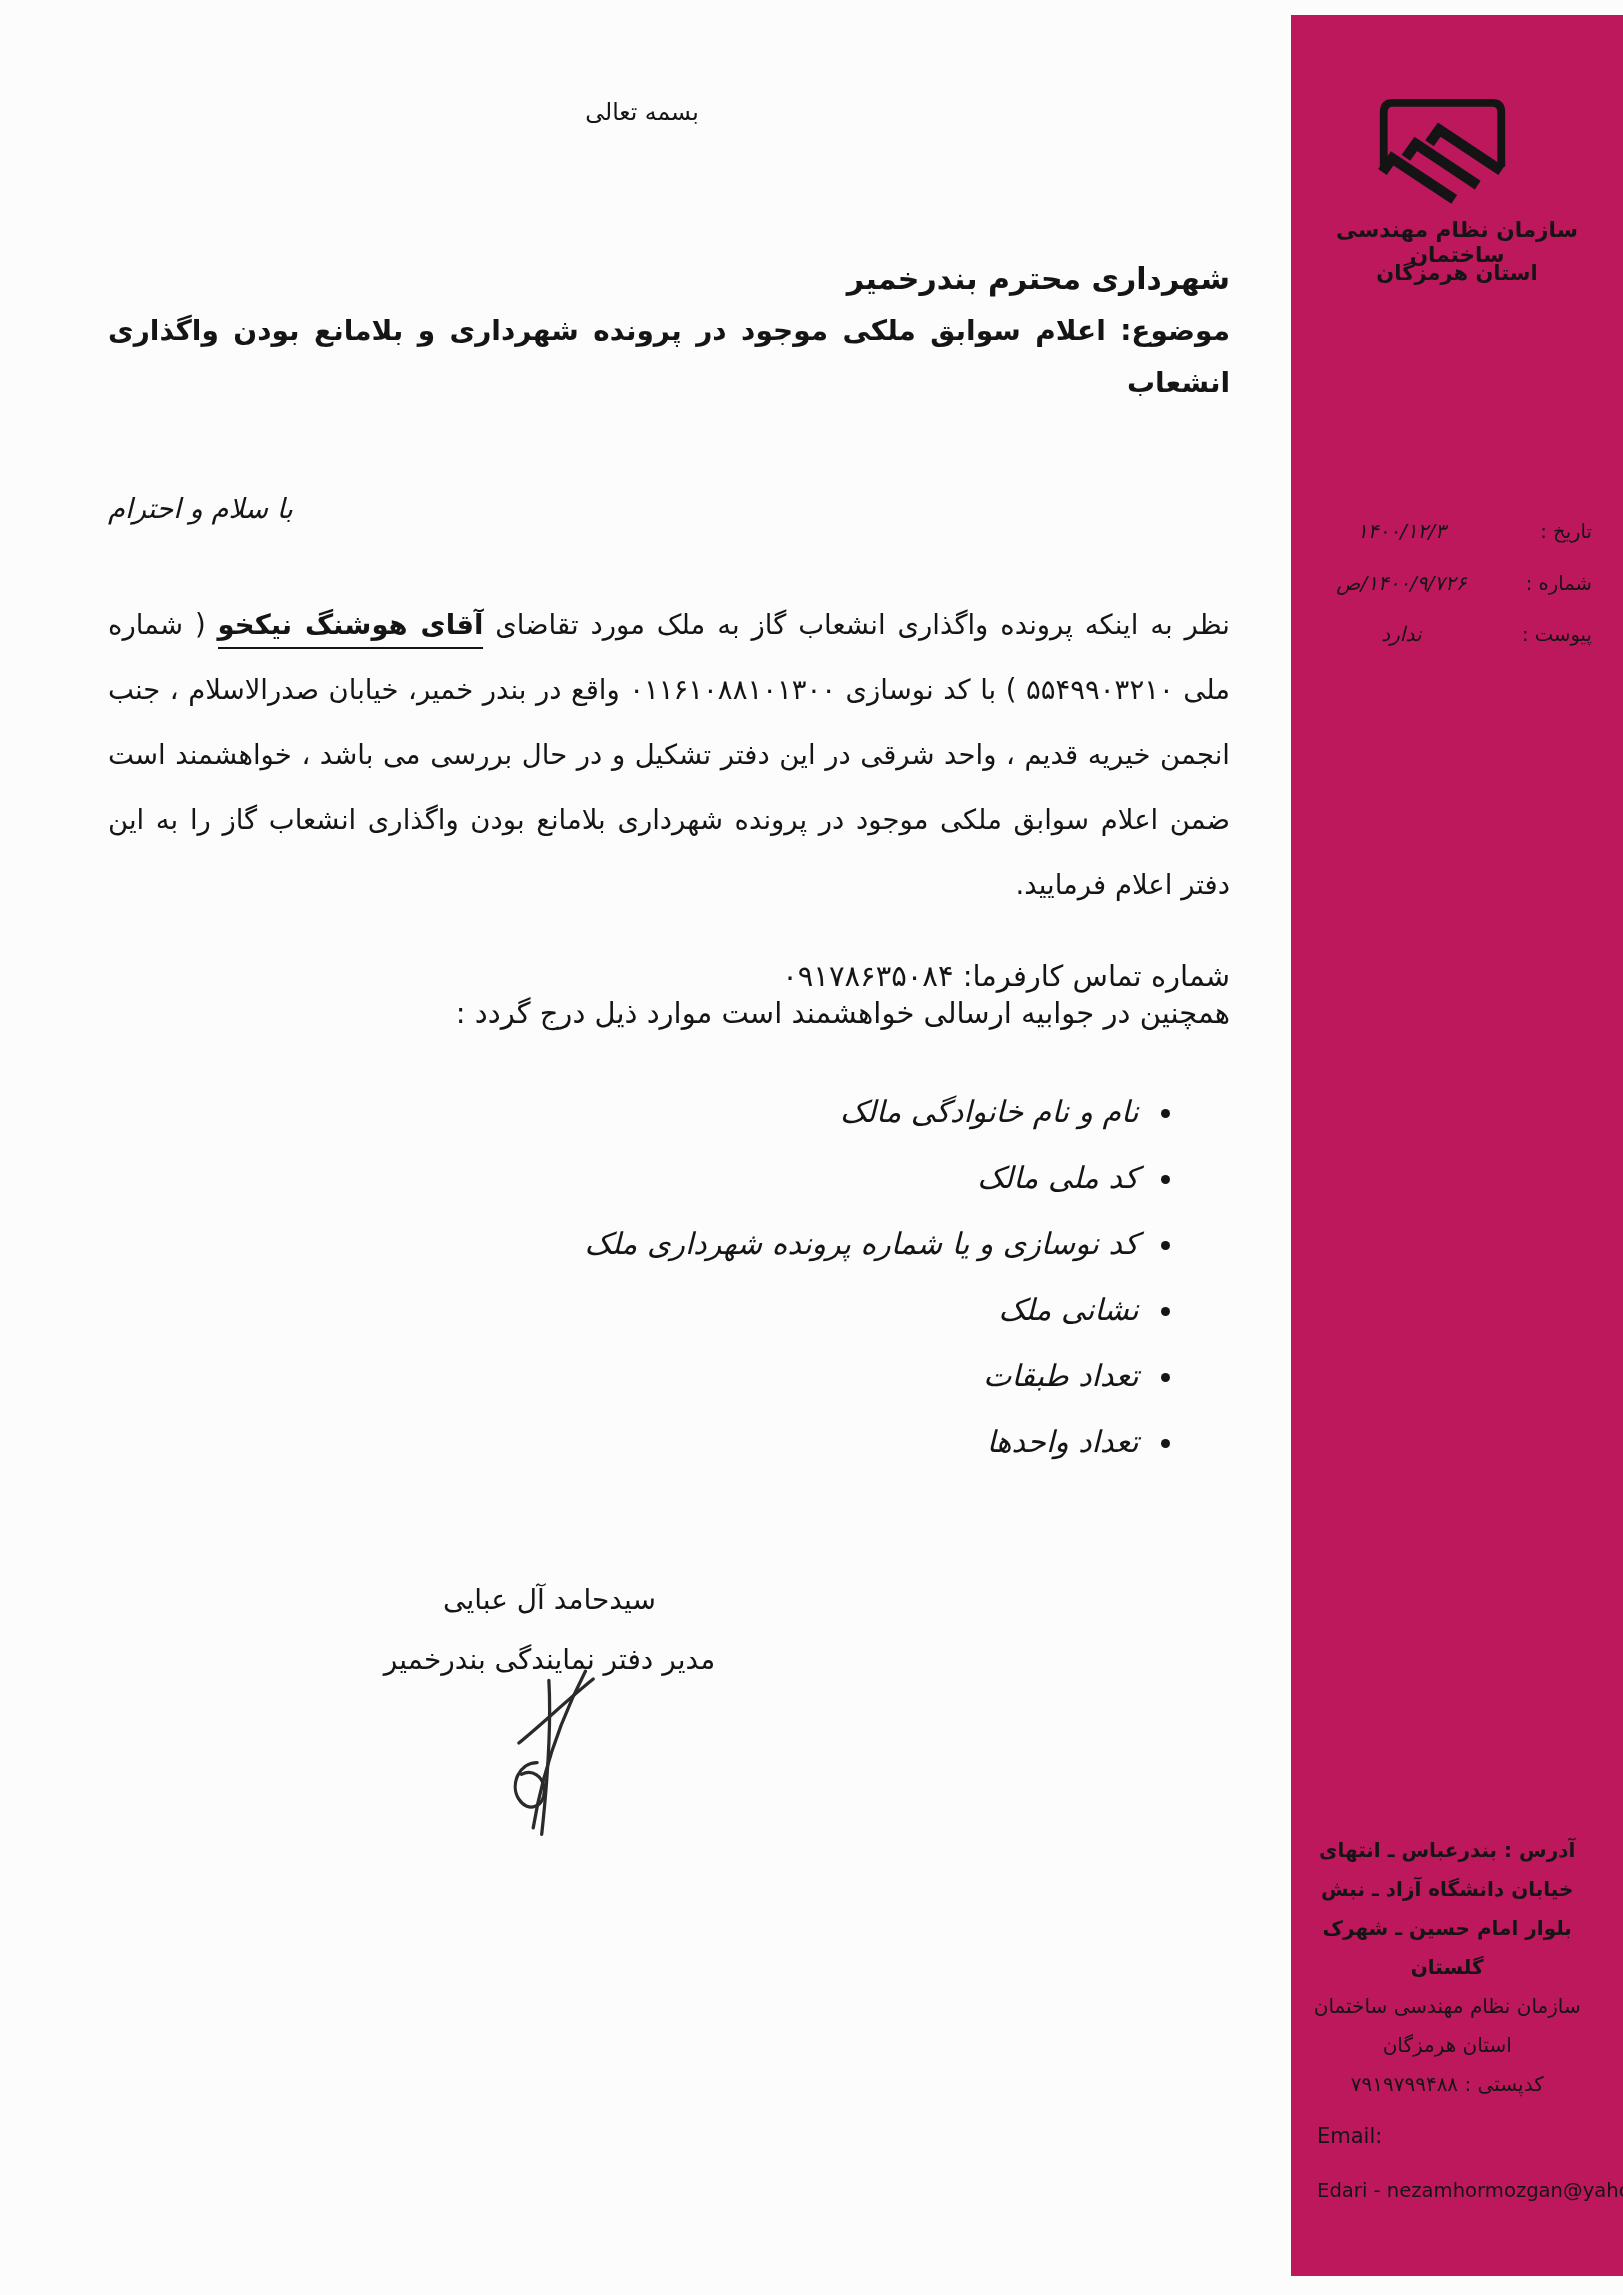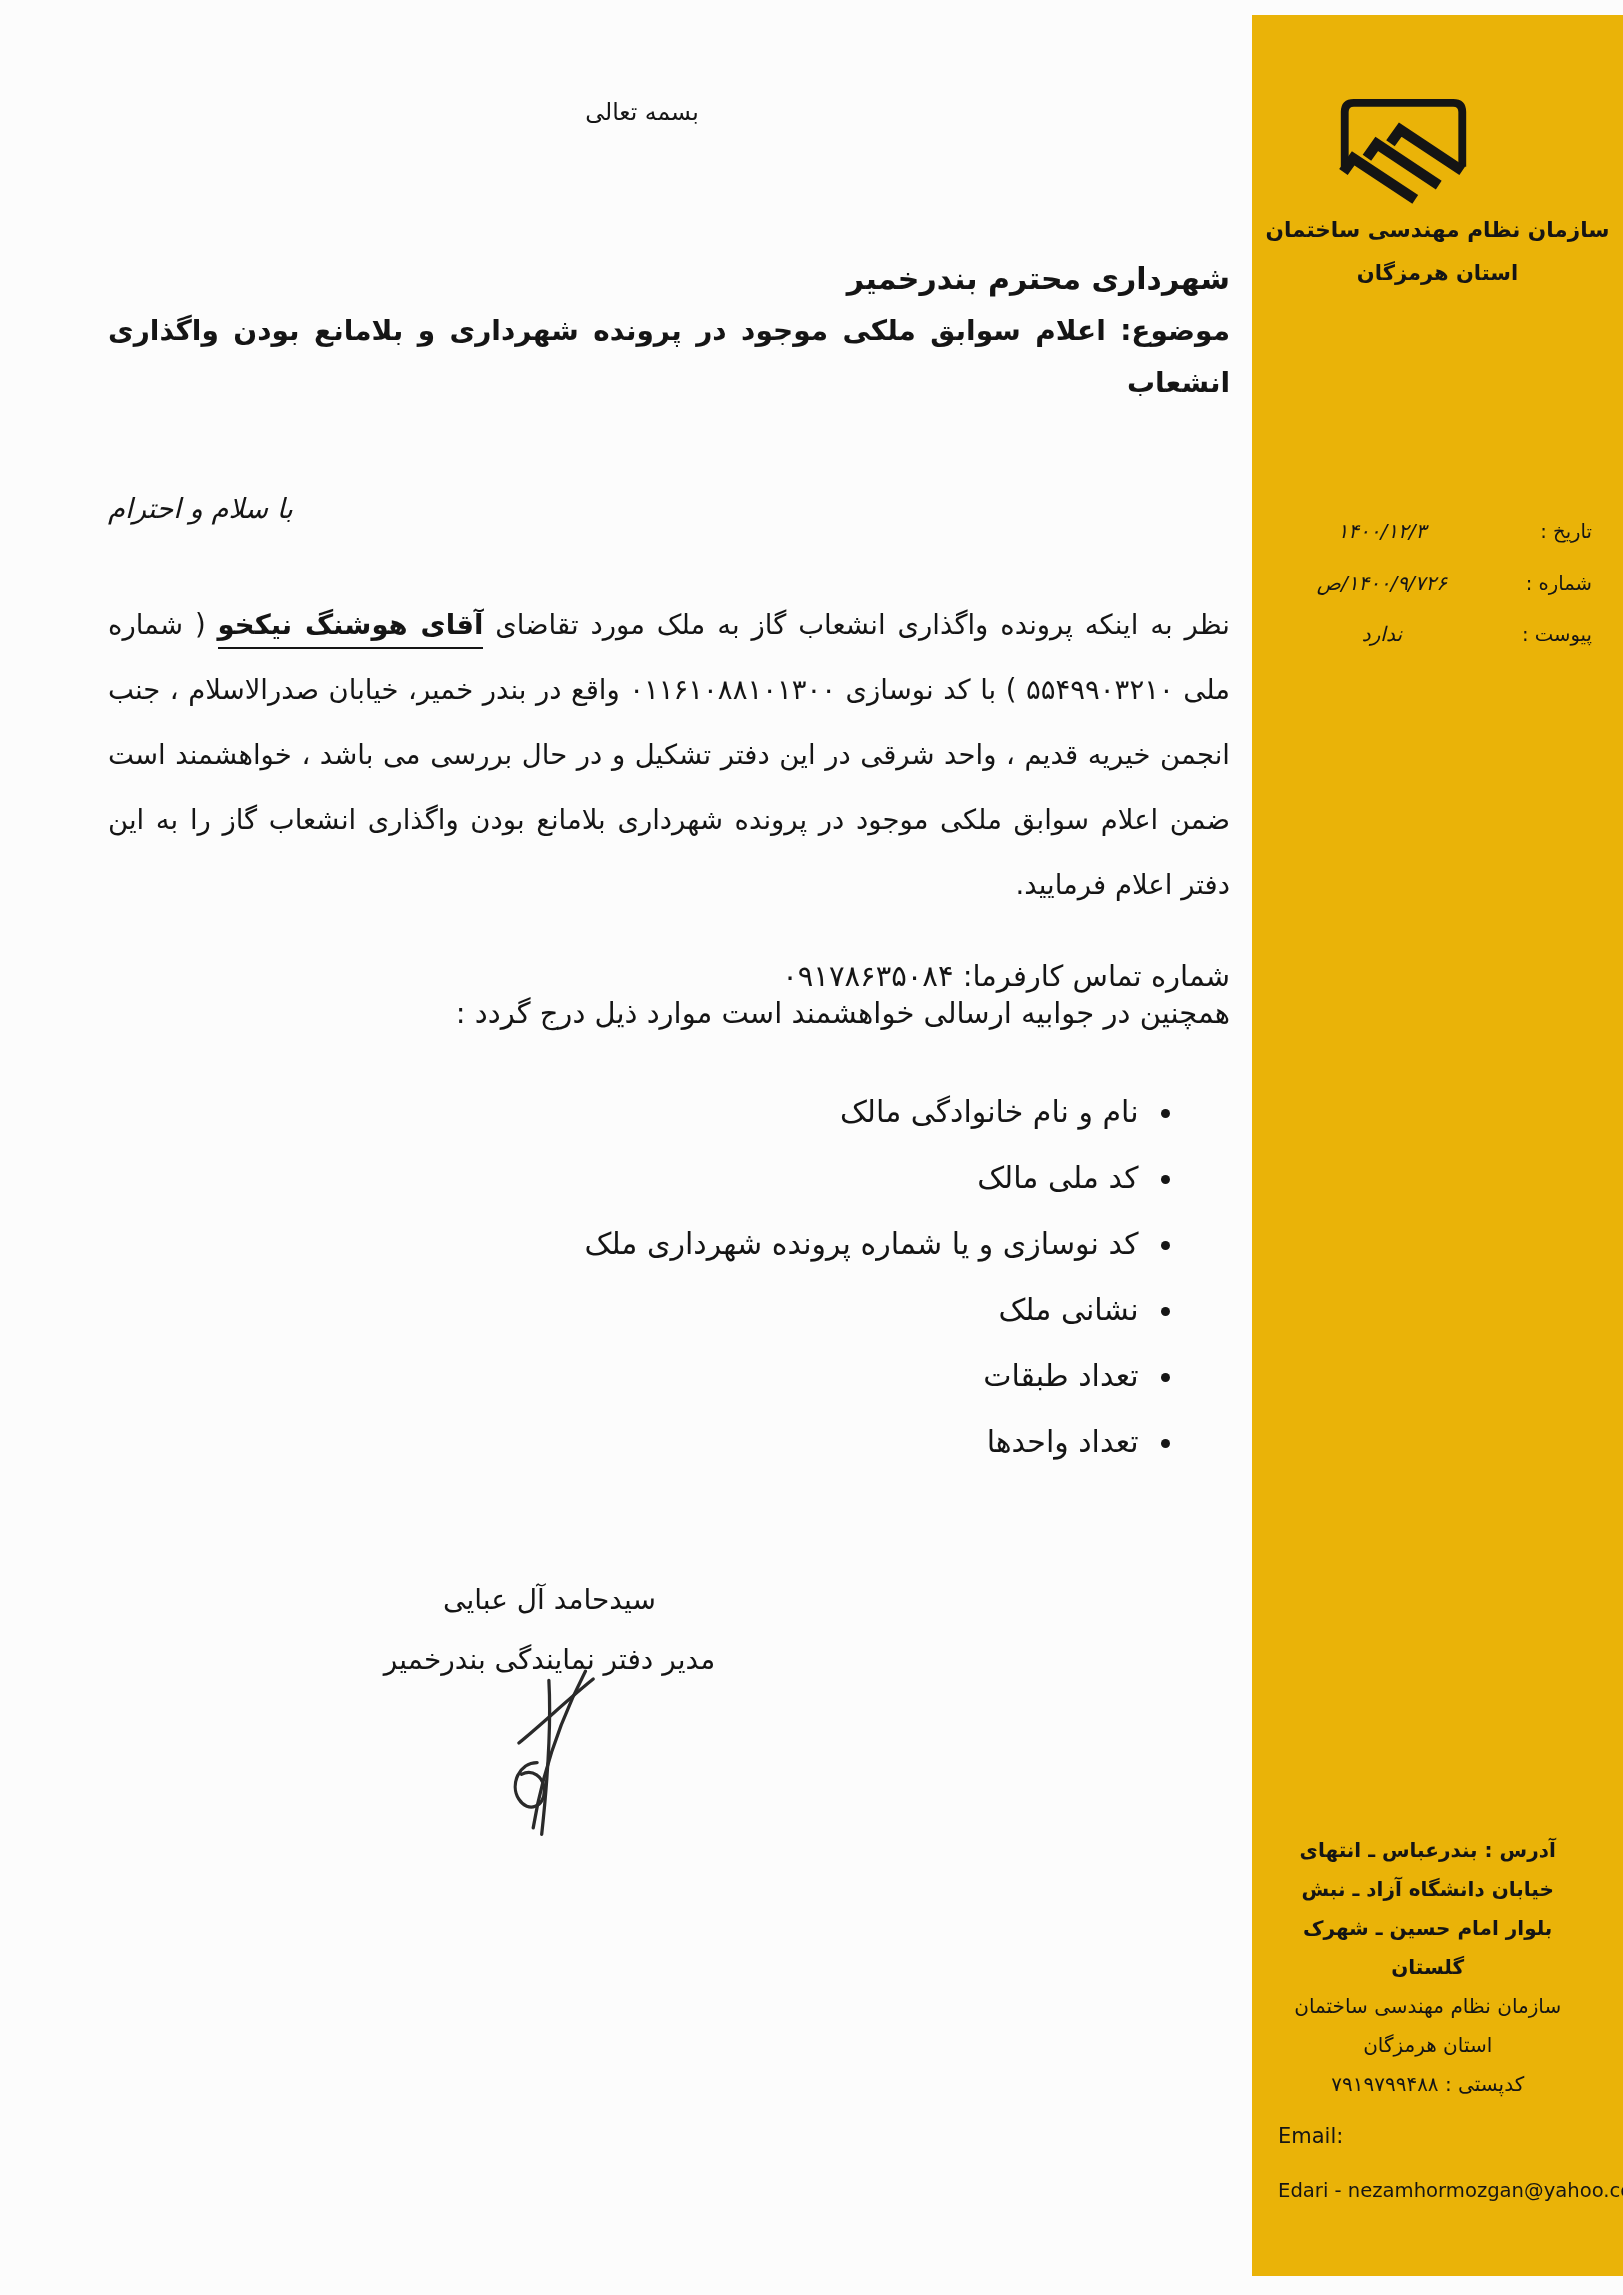--- a/index.html
+++ b/index.html
@@ -28,34 +28,34 @@
   }
   .uname{border-bottom:2px solid #151515;padding-bottom:6.5px;font-weight:bold;}
   .phone-line,.request-line{
     position:absolute;left:108px;right:393px;direction:rtl;
     text-align:right;font-size:29px;
   }
   .phone-line{top:927px;margin-top:32px;}
   .request-line{top:996px;}
   ul.bullets{
     position:absolute;top:1079px;left:124px;right:393px;direction:rtl;
-    margin:0;padding:0 85px 0 0;list-style:disc;
+    margin:0;padding:0 85px 0 0;list-style:disc;font-style:italic;
   }
   ul.bullets li{font-size:30px;line-height:66px;text-align:right;padding-right:6.5px;}
   .sig{
     position:absolute;top:1570px;left:353px;width:393px;direction:rtl;
     text-align:center;font-size:28px;
   }
   .sig-name{line-height:60px;}
   .sig-title{line-height:60px;}
   .sig-scribble{position:absolute;top:1666px;left:481px;}
   
   .sidebar{
-    position:absolute;top:15px;right:0;width:371px;height:2261px;
-    background:#eab308;
+    position:absolute;top:15px;right:0;width:332px;height:2261px;
+    background:#be185d;
   }
   .logo{position:absolute;top:80px;left:86px;}
   .org-name{position:absolute;top:202px;left:3.9px;right:3.9px;
     text-align:center;font-weight:bold;font-size:21.6px;}
   .org-region{position:absolute;top:246px;left:3.9px;right:3.9px;
     text-align:center;font-weight:bold;font-size:21px;}
   .meta{position:absolute;top:504px;left:9.8px;right:31px;direction:rtl;}
   .meta-row{display:flex;align-items:baseline;margin-bottom:27.5px;}
   .meta-label{flex:none;width:90px;font-weight:normal;font-size:19.6px;text-align:right;}
   .meta-value{flex:1;text-align:center;font-size:20px;font-style:italic;}

